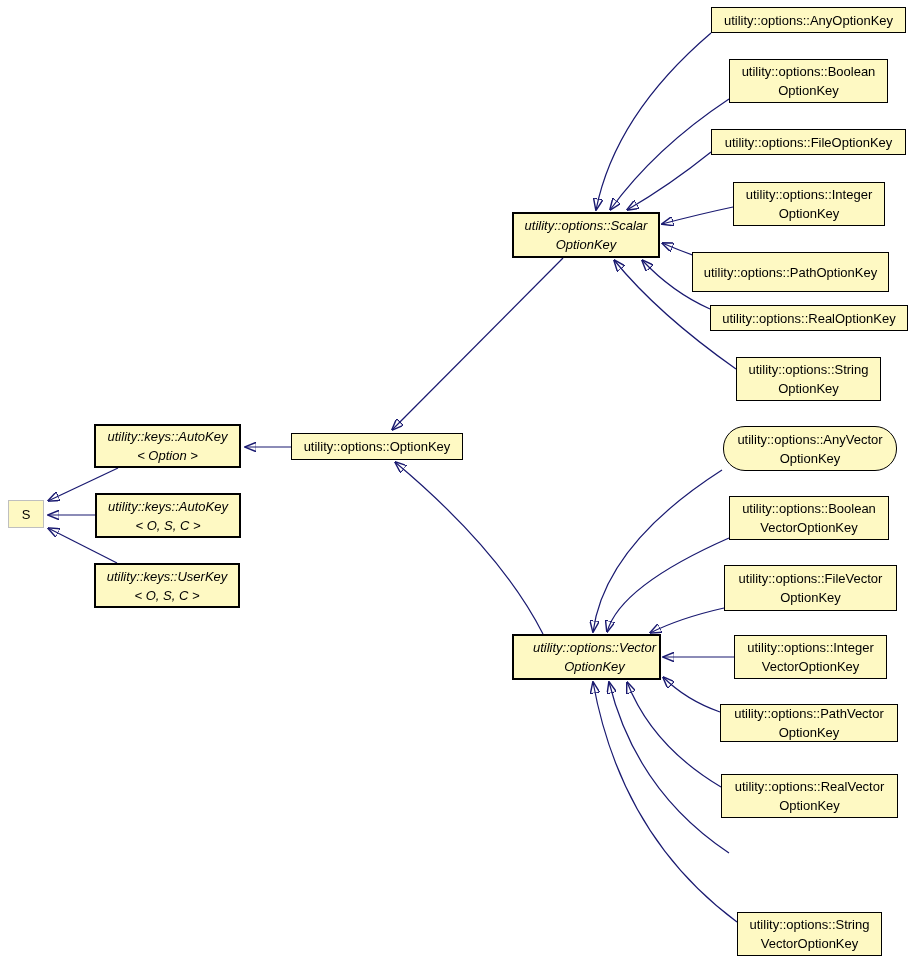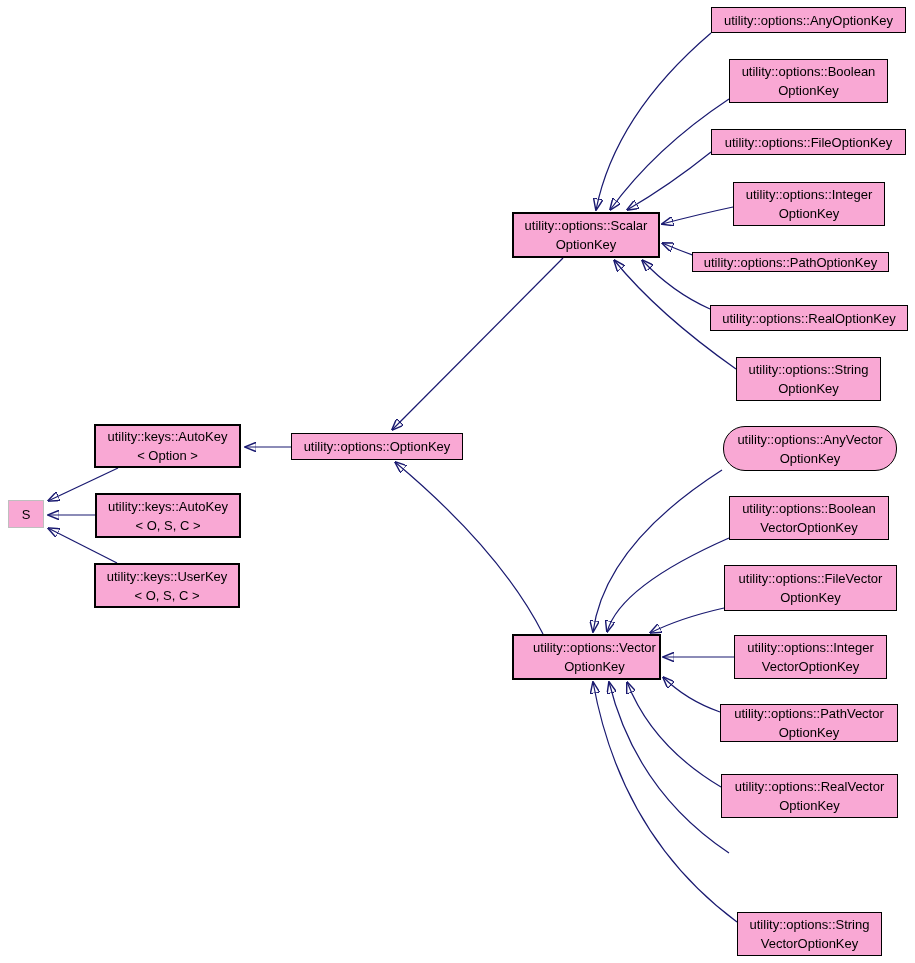--- a/index.html
+++ b/index.html
@@ -23,34 +23,35 @@
     height: 963px;
   }
   .edge-layer path {
     fill: none;
     stroke: #191970;
     stroke-width: 1.2;
   }
   .node {
     position: absolute;
     box-sizing: border-box;
-    background: #f9a8d4;
+    background: #fef9c3;
     border: 1px solid #000000;
     color: #000000;
     font-size: 13px;
     line-height: 19px;
     display: flex;
     align-items: center;
     justify-content: center;
     text-align: center;
     white-space: pre-line;
     cursor: pointer;
   }
   .node.bold {
     border-width: 2px;
+    font-style: italic;
   }
   .node.external {
     border: 1px solid #bfbfbf;
     cursor: default;
   }
 </style>
 </head>
 <body>
 
 <div class="stage">
@@ -96,21 +97,21 @@
     <div class="node bold" style="left: 512px; top: 212px; width: 148px; height: 46px;">utility::options::Scalar
 OptionKey</div>
     <div class="node bold" style="left: 512px; top: 634px; width: 149px; height: 46px; padding-left: 16px;">utility::options::Vector
 OptionKey</div>
     <div class="node" style="left: 711px; top: 7px; width: 195px; height: 26px;">utility::options::AnyOptionKey</div>
     <div class="node" style="left: 729px; top: 59px; width: 159px; height: 44px;">utility::options::Boolean
 OptionKey</div>
     <div class="node" style="left: 711px; top: 129px; width: 195px; height: 26px; text-align: right;">utility::options::FileOptionKey</div>
     <div class="node" style="left: 733px; top: 182px; width: 152px; height: 44px;">utility::options::Integer
 OptionKey</div>
-    <div class="node" style="left: 692px; top: 252px; width: 197px; height: 20px;">utility::options::PathOptionKey</div>
+    <div class="node" style="left: 692px; top: 252px; width: 197px; height: 40px;">utility::options::PathOptionKey</div>
     <div class="node" style="left: 710px; top: 305px; width: 198px; height: 26px;">utility::options::RealOptionKey</div>
     <div class="node" style="left: 736px; top: 357px; width: 145px; height: 44px;">utility::options::String
 OptionKey</div>
     <div class="node" style="left: 723px; top: 426px; width: 174px; height: 45px; border-radius: 22px;">utility::options::AnyVector
 OptionKey</div>
     <div class="node" style="left: 729px; top: 496px; width: 160px; height: 44px;">utility::options::Boolean
 VectorOptionKey</div>
     <div class="node" style="left: 724px; top: 565px; width: 173px; height: 46px;">utility::options::FileVector
 OptionKey</div>
     <div class="node" style="left: 734px; top: 635px; width: 153px; height: 44px;">utility::options::Integer

